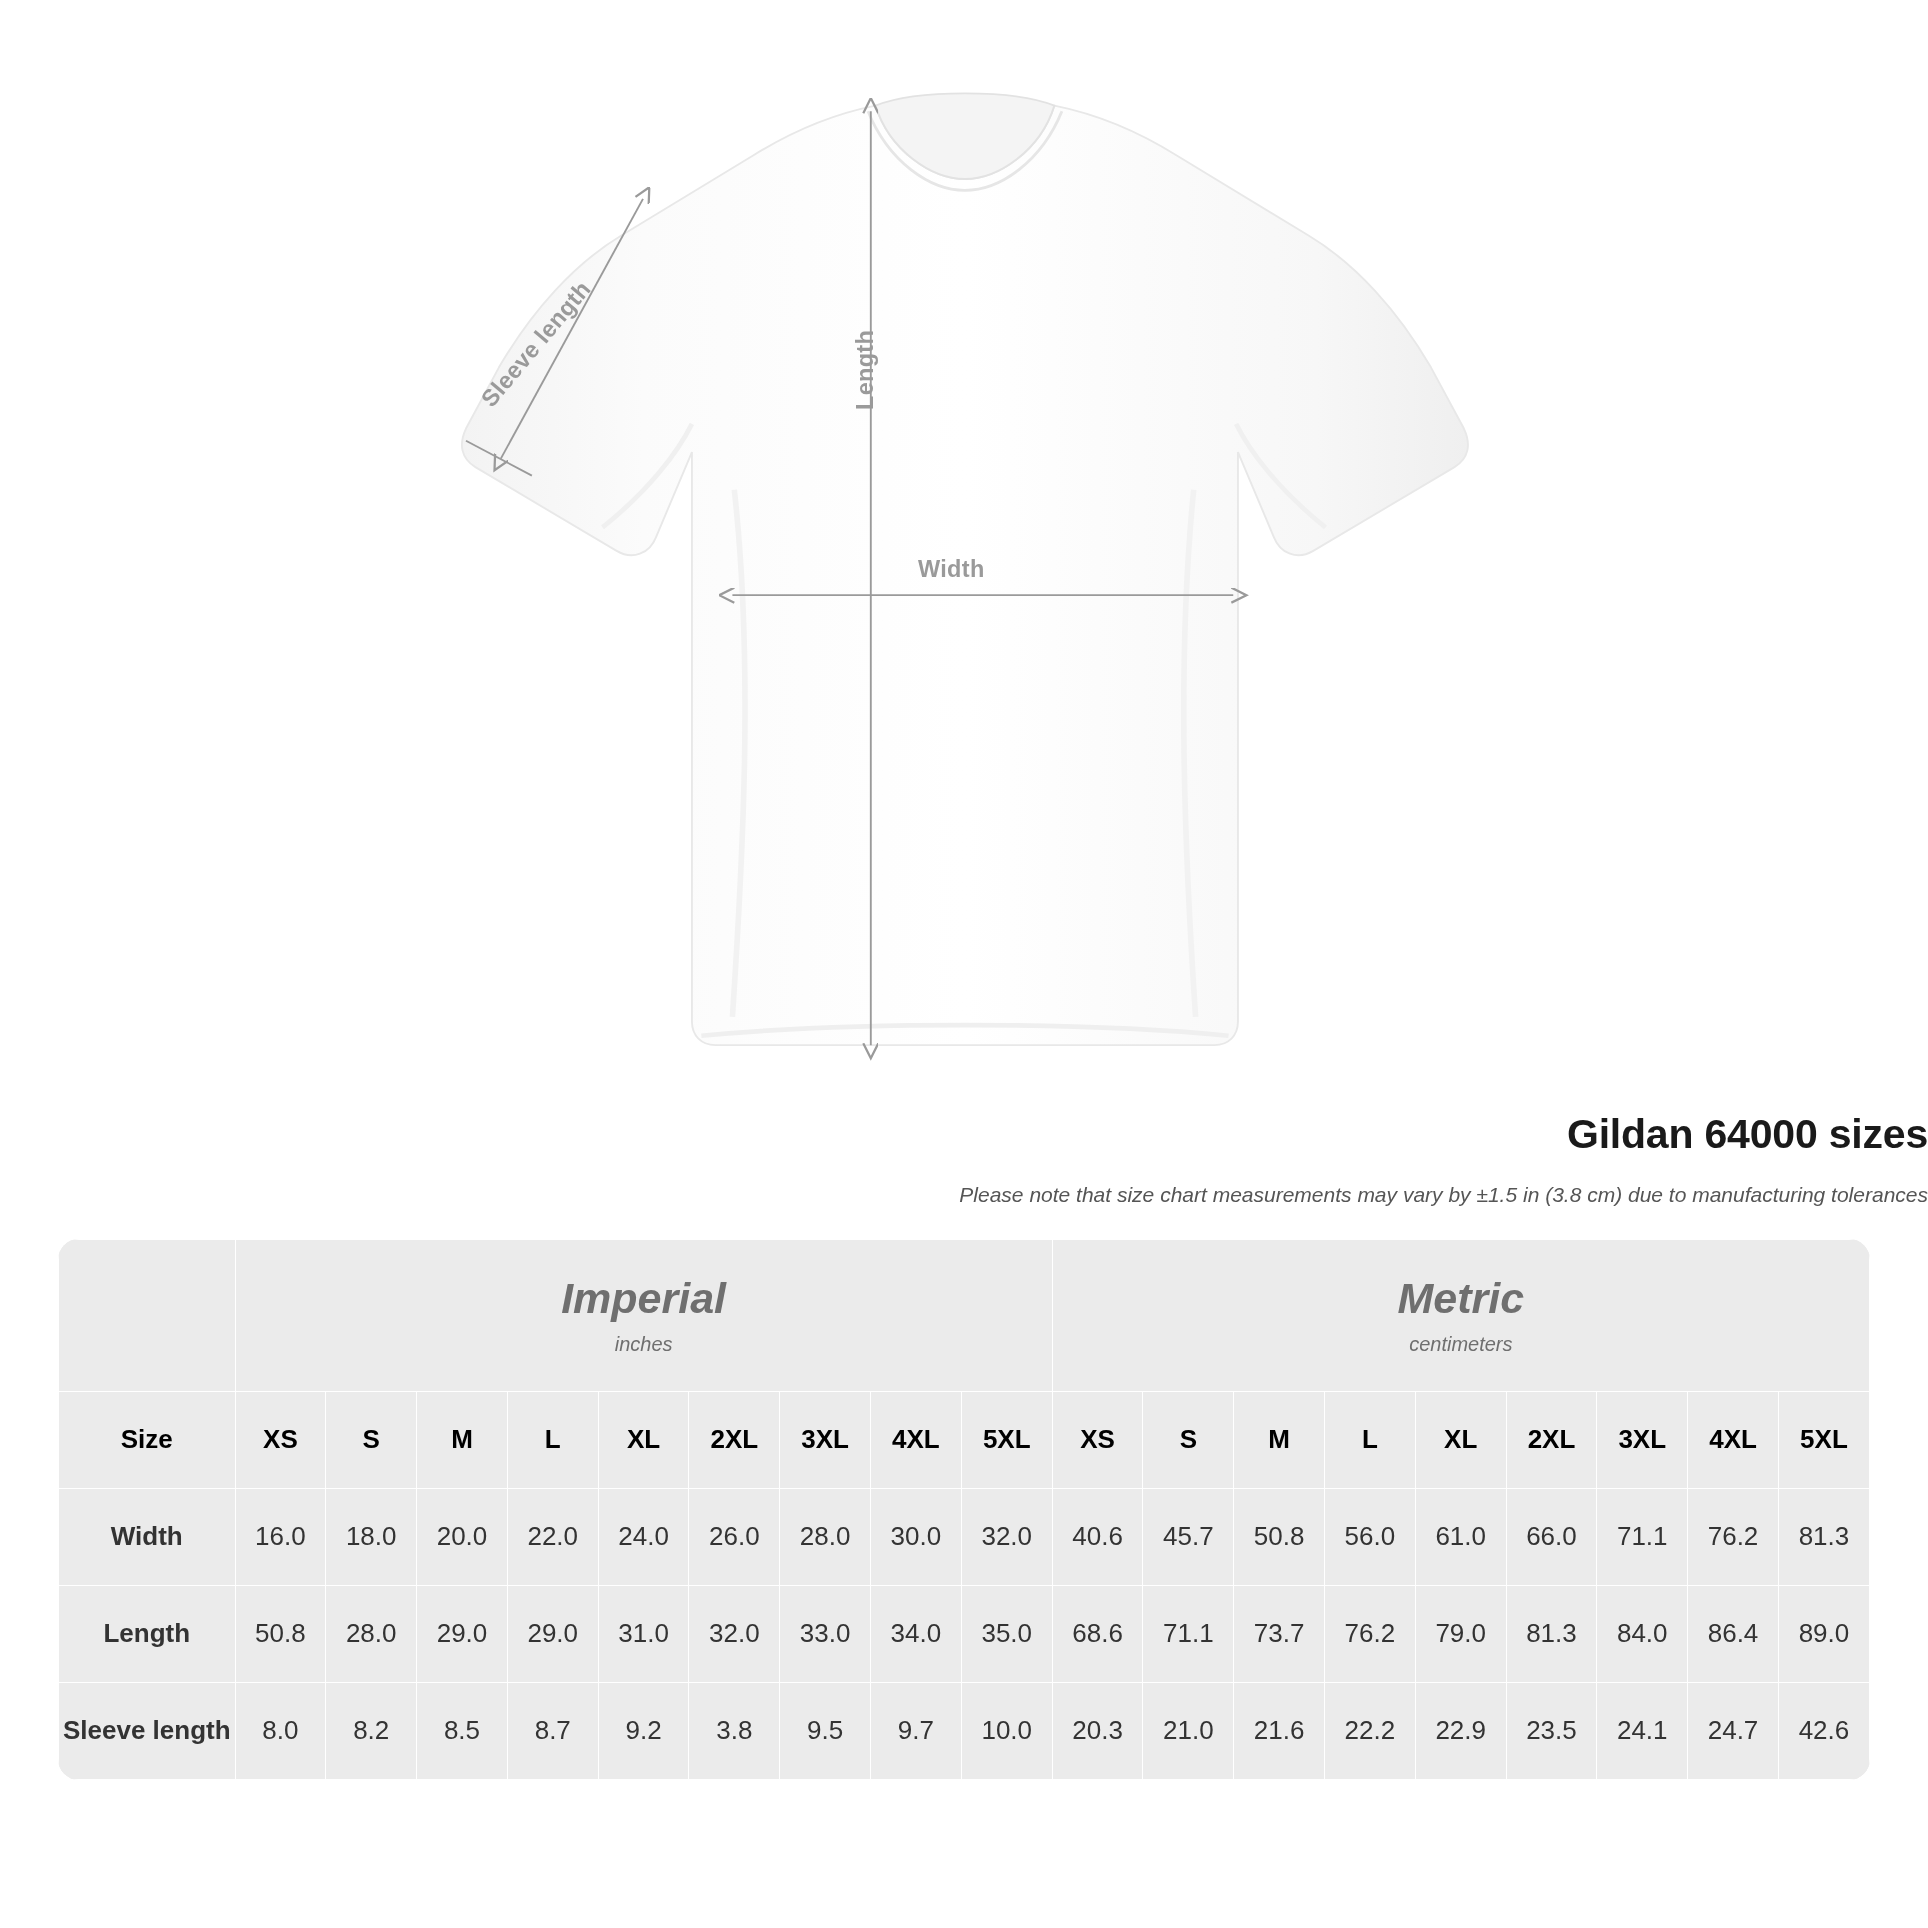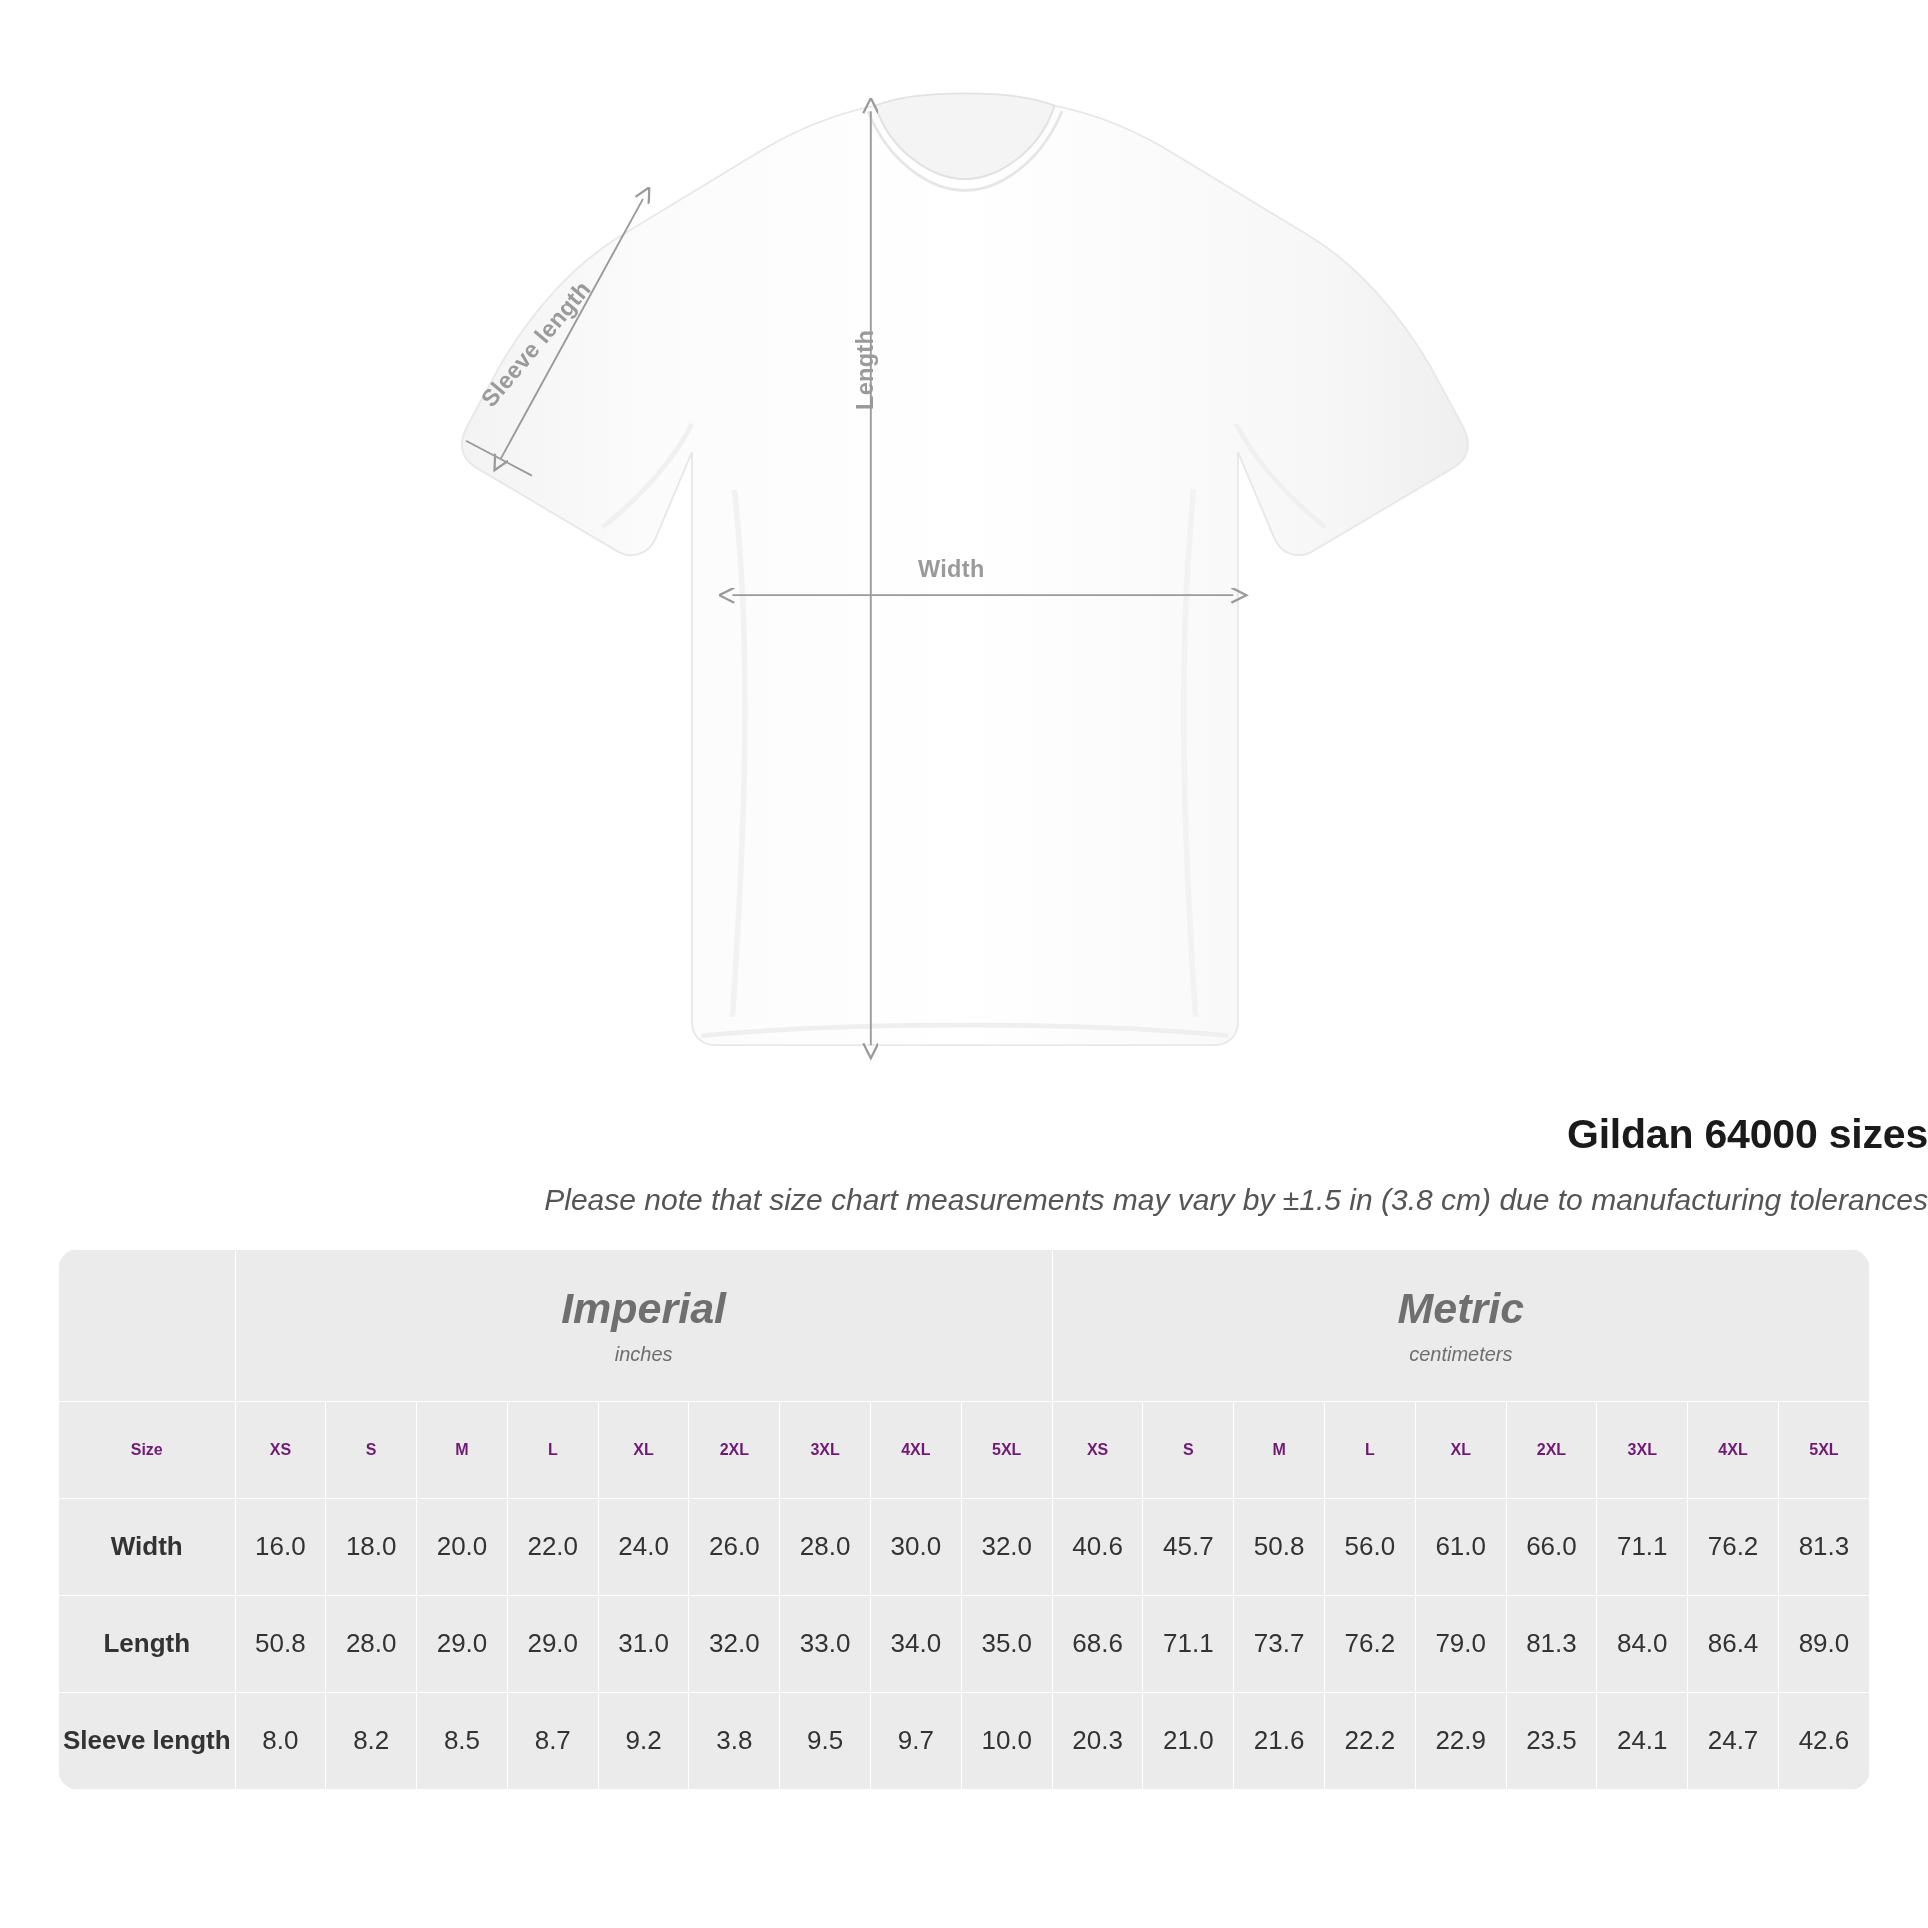--- a/index.html
+++ b/index.html
@@ -63,21 +63,21 @@
     text-align: right;
     margin-top: 28px;
   }
   .chart-title {
     font-size: 41px;
     font-weight: bold;
     color: #1a1a1a;
     letter-spacing: -0.2px;
   }
   .chart-note {
-    font-size: 30px;
+    font-size: 21px;
     font-style: italic;
     color: #555;
     margin-top: 24.5px;
   }
 
   
   .table-wrap {
     margin: 32px 58px 0 58px;
     border-radius: 21px;
     overflow: hidden;
@@ -117,22 +117,22 @@
   .row-head {
     font-weight: bold;
     color: #4d4d4d;
     font-size: 27px;
   }
   tr.data-row td, tr.head-row td {
     height: 96px;
   }
   tr.head-row td {
     font-weight: bold;
-    color: #701a75;
-    font-size: 16px;
+    color: #000000;
+    font-size: 26px;
   }
   .col-label { width: 175px; }
   .col-data { width: 90px; }
 </style>
 </head>
 <body>
 
 <div class="page">
 
   <div class="illustration">

